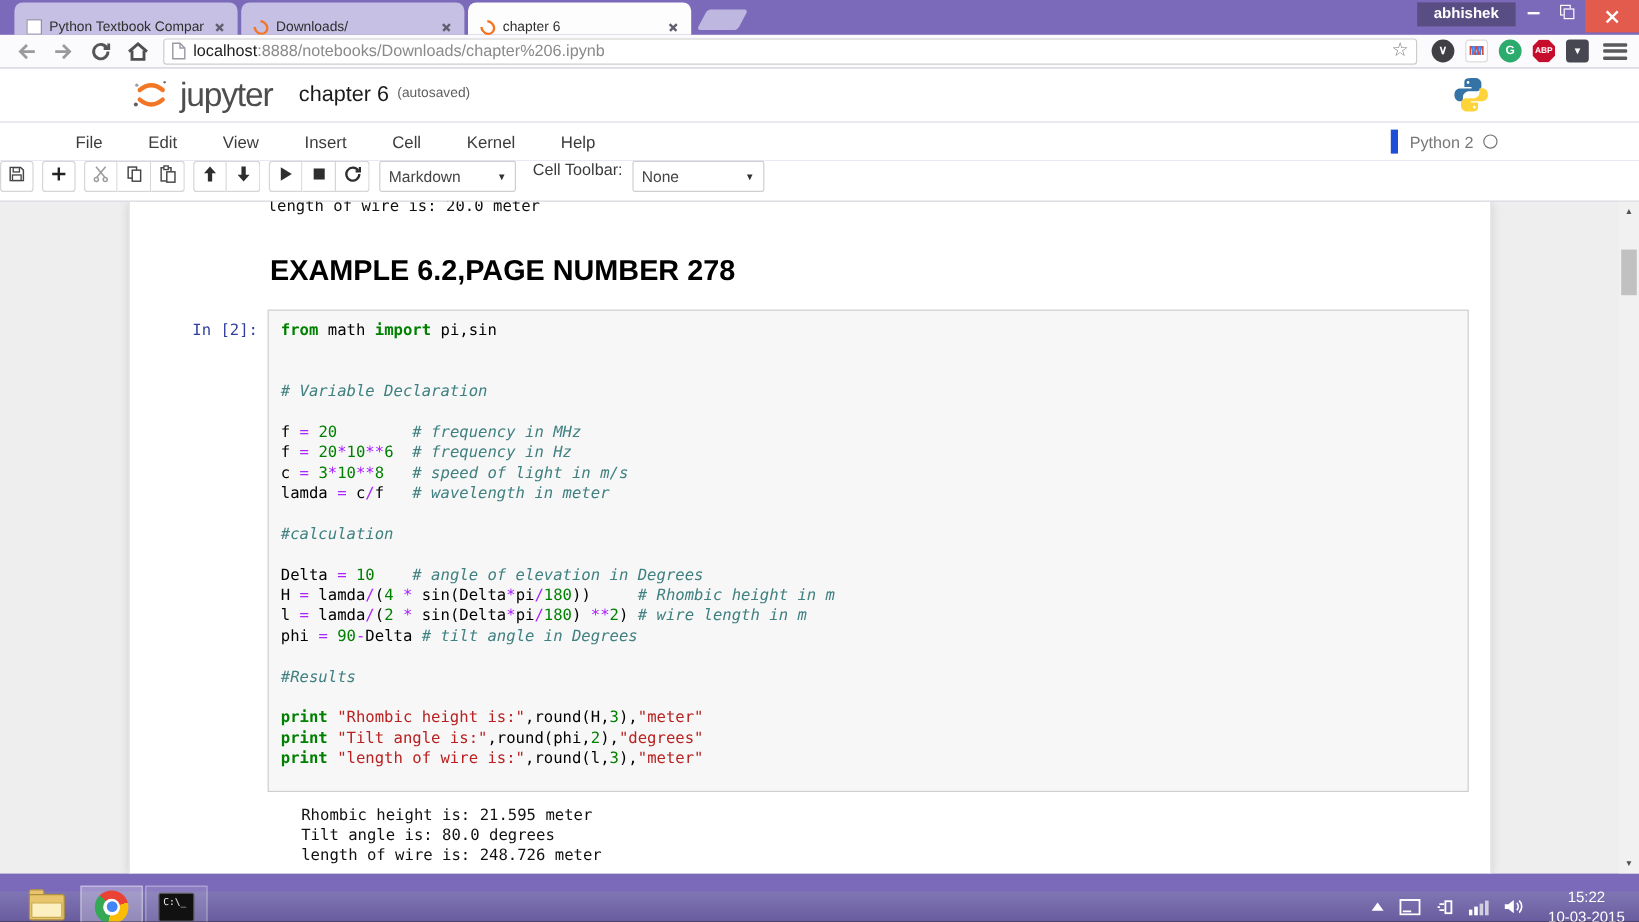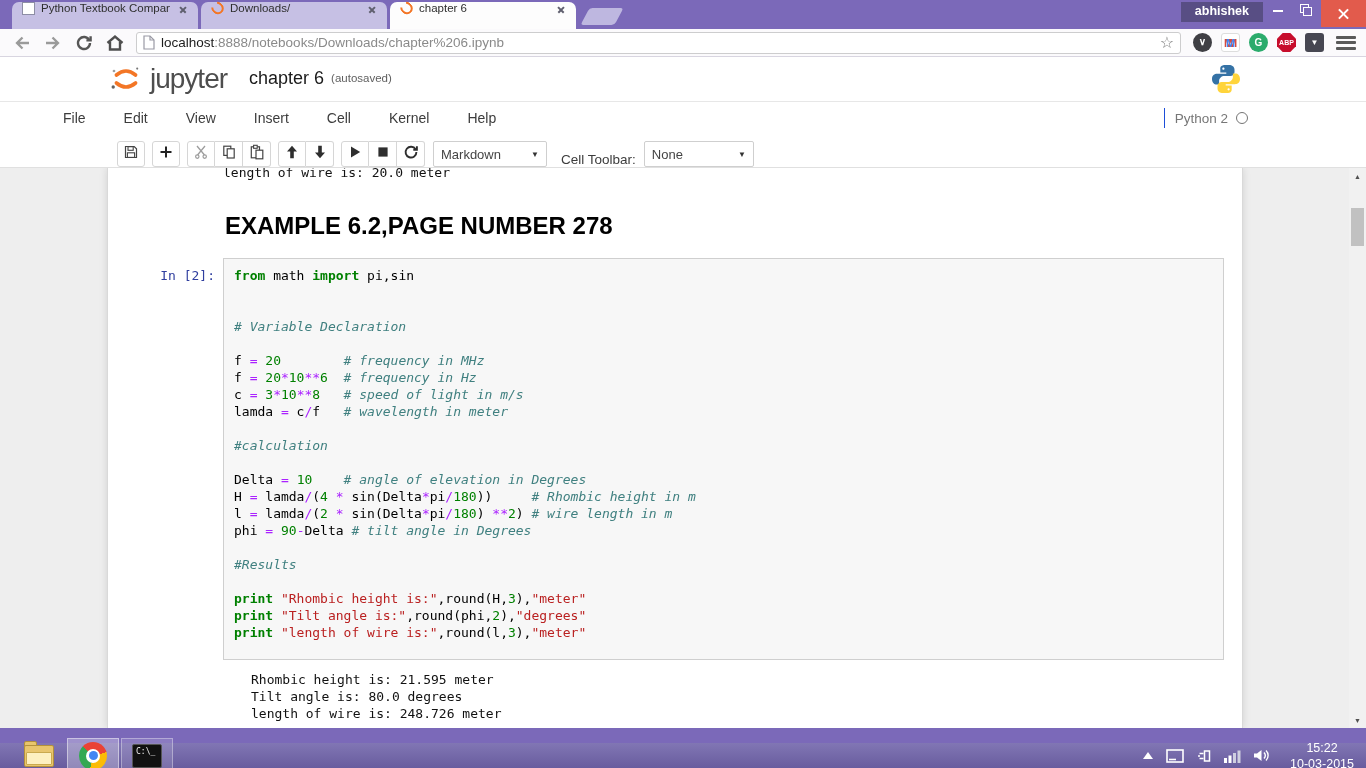--- a/index.html
+++ b/index.html
@@ -2,21 +2,21 @@
 <html style="--frame: #7b69b9; --inactive_tab: #c6c0e4; --close_button: #e25b4c; --jupyter_orange: #f37626; --keyword: #008000; --number: #008000; --operator: #aa22ff; --comment: #408080; --string: #ba2121; --prompt: #303f9f;"><head>
 <meta charset="utf-8">
 <style>
   * { margin:0; padding:0; box-sizing:border-box; }
   html,body { width:1366px; height:768px; overflow:hidden; background:#000; }
   body { font-family:"Liberation Sans", sans-serif; position:relative; }
   #screen { position:absolute; inset:0; width:1366px; height:768px; background:var(--frame,#7b69b9); }
 
   
   #tabstrip { position:absolute; top:0; left:0; right:0; height:29px; display:flex; align-items:flex-end; padding-left:12px; }
-  .tab { position:relative; height:27px; width:186px; margin-right:3px; display:flex; align-items:flex-start; gap:6px;
+  .tab { position:relative; height:27px; width:186px; margin-right:3px; display:flex; align-items:flex-end; gap:6px;
          padding:0 8px 0 10px; border-radius:7px 7px 0 0; background:var(--inactive_tab,#c6c0e4); cursor:default; }
   .tab.active { background:#fdfdfd; z-index:2; }
   .tab-title { flex:1; font-size:11.5px; color:#2e2e2e; white-space:nowrap; overflow:hidden; }
   .tab-close { width:14px; height:14px; position:relative; border-radius:50%; }
   .tab-close::before, .tab-close::after { content:""; position:absolute; left:3px; top:6.5px; width:8px; height:1.6px; background:#5f5f6e; }
   .tab-close::before { transform:rotate(45deg); } .tab-close::after { transform:rotate(-45deg); }
   .tab-icon { width:13px; height:13px; flex:0 0 13px; position:relative; }
   .tab-icon.jupyter { border:2.5px solid var(--jupyter_orange,#f37626); border-radius:50%; width:12px; height:12px;
                       border-left-color:transparent; transform:rotate(45deg); }
   .tab-icon.document { width:10px; height:13px; background:#fff; border:1px solid #8d8da5; }
@@ -58,26 +58,26 @@
   #jheader { position:absolute; top:57px; left:0; right:0; height:45px; background:#fff; border-bottom:1px solid #e7e7e7; display:flex; align-items:center; padding:0 14px 0 108px; }
   #jlogo { display:flex; align-items:flex-end; gap:6px; }
   #jlogo-text { font-size:28px; color:#4e4e4e; letter-spacing:-1px; font-weight:400; }
   #nb-title { margin-left:22px; font-size:18px; color:#1a1a1a; padding-bottom:2px; }
   #autosave { margin-left:7px; font-size:11.5px; color:#5f5f5f; padding-bottom:2px; }
   #python-logo { margin-left:auto; margin-right:110px; }
 
   
   #menubar { position:absolute; top:102px; left:0; right:0; height:32px; background:#fff; display:flex; align-items:center; padding-left:63px; }
   .menu-item { font-size:14px; color:#3c3c3c; margin-right:38px; cursor:default; }
-  #kernel-area { margin-left:auto; margin-right:118px; display:flex; align-items:center; gap:8px; border-left:1px solid #1d4ed8; padding-left:10px; height:20px; }
+  #kernel-area { margin-left:auto; margin-right:118px; display:flex; align-items:center; gap:8px; border-left:6px solid #1d4ed8; padding-left:10px; height:20px; }
   #kernel-name { font-size:13.5px; color:#777; }
   #kernel-ind { width:12px; height:12px; border:1.5px solid #757575; border-radius:50%; }
 
   
-  #jtoolbar { position:absolute; top:134px; left:0; right:0; height:34px; background:#fff; border-bottom:1px solid #e0e0e0; display:flex; align-items:flex-end; padding-left:117px; }
+  #jtoolbar { position:absolute; top:134px; left:0; right:0; height:34px; background:#fff; border-bottom:1px solid #e0e0e0; display:flex; align-items:flex-start; }
   .btn-group { display:flex; margin-right:7px; }
   .tbtn { width:28px; height:26px; background:#fff; border:1px solid #d6d6d6; border-left-width:0; display:flex; align-items:center; justify-content:center; }
   .btn-group .tbtn:first-child { border-left-width:1px; border-radius:3px 0 0 3px; }
   .btn-group .tbtn:last-child { border-radius:0 3px 3px 0; }
   .btn-group .tbtn:only-child { border-radius:3px; }
   .jselect { height:26px; border:1px solid #cfcfcf; border-radius:2px; background:#fff; display:flex; align-items:center; font-size:13px; color:#444; padding:0 7px; position:relative; }
   .jselect .caret { margin-left:auto; font-size:8px; color:#333; padding-left:10px; }
   .jselect .caret::before { content:"▼"; }
   #celltype-select { width:114px; margin-left:1px; }
   #ctb-label { font-size:13.5px; color:#3c3c3c; margin:0 8px 0 14px; }

